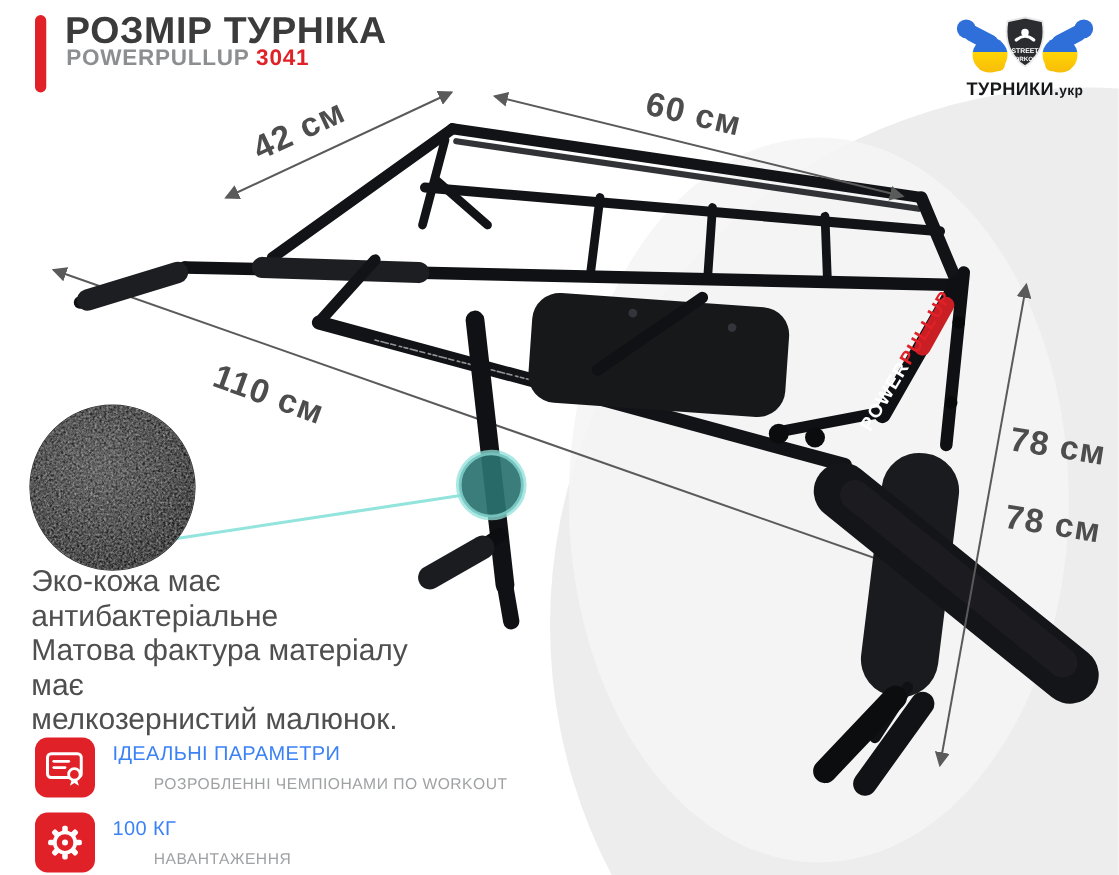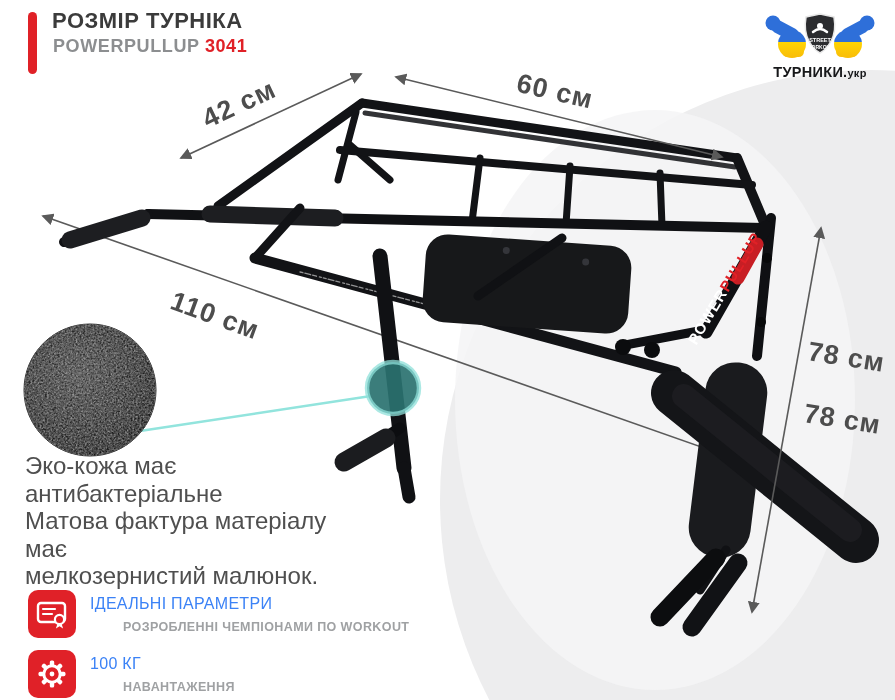--- a/index.html
+++ b/index.html
@@ -3,39 +3,39 @@
 <meta charset="utf-8">
 <style>
   html,body{margin:0;padding:0;background:#ffffff;}
   .stage{position:relative;width:895px;height:700px;overflow:hidden;background:#ffffff;
          font-family:"Liberation Sans",sans-serif;}
   .scene{position:absolute;left:0;top:0;width:895px;height:700px;}
 
   
   .header{position:absolute;left:28px;top:8px;}
   .accent-bar{position:absolute;left:0;top:4px;width:9px;height:62px;border-radius:5px;background:#e02127;}
-  .title{position:absolute;left:24px;top:0;font-size:22px;font-weight:800;letter-spacing:.5px;color:#3b3b3b;white-space:nowrap;}
+  .title{position:absolute;left:24px;top:0;font-size:30px;font-weight:800;letter-spacing:.5px;color:#3b3b3b;white-space:nowrap;}
   .subtitle{position:absolute;left:25px;top:28px;font-size:18px;font-weight:800;letter-spacing:.6px;color:#8c8e90;white-space:nowrap;}
   .subtitle .model{color:#e02127;}
 
   
   .logo{position:absolute;left:752px;top:6px;width:136px;height:80px;text-align:center;}
   .logo-brand{position:absolute;left:0;top:58px;width:136px;font-size:14.5px;font-weight:800;color:#17181a;letter-spacing:.3px;}
   .logo-brand .suffix{font-size:11px;}
 
   
   .eco-note{position:absolute;left:25px;top:452px;width:340px;}
   .eco-note div{font-size:24px;line-height:27.5px;color:#4f4f4f;}
 
   
   .feature{position:absolute;left:28px;}
   .f1{top:590px;} .f2{top:650px;}
   .f-icon{position:absolute;left:0;top:0;width:48px;height:48px;border-radius:10px;background:#e02128;}
   .f-title{position:absolute;left:62px;top:5px;font-size:16px;font-weight:400;letter-spacing:.3px;color:#3b82f6;white-space:nowrap;}
-  .f-sub{position:absolute;left:62px;top:30px;font-size:12.5px;font-weight:700;letter-spacing:.4px;color:#9fa1a3;white-space:nowrap;padding-left:33px;}
+  .f-sub{position:absolute;left:62px;top:30px;font-size:12.5px;font-weight:400;letter-spacing:.4px;color:#9fa1a3;white-space:nowrap;padding-left:33px;}
 
   
   .dim-label{font-family:"Liberation Sans",sans-serif;font-size:27px;font-weight:600;fill:#4d4d4d;letter-spacing:1px;}
   .frame-brand{font-family:"Liberation Sans",sans-serif;font-size:15px;font-weight:800;letter-spacing:1px;}
   .shield-text{font-family:"Liberation Sans",sans-serif;font-weight:700;fill:#ffffff;}
 </style>
 </head>
 <body>
 
 <div class="stage">

